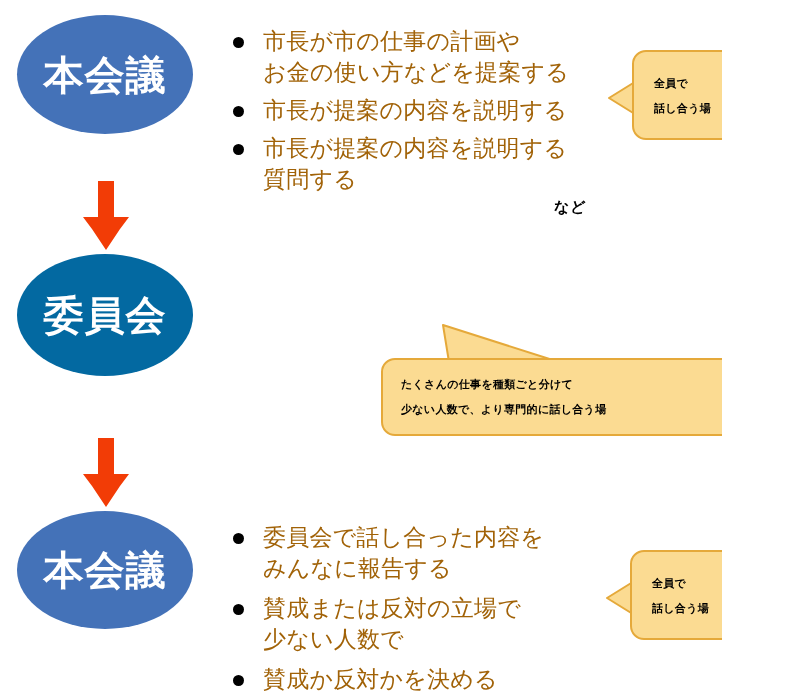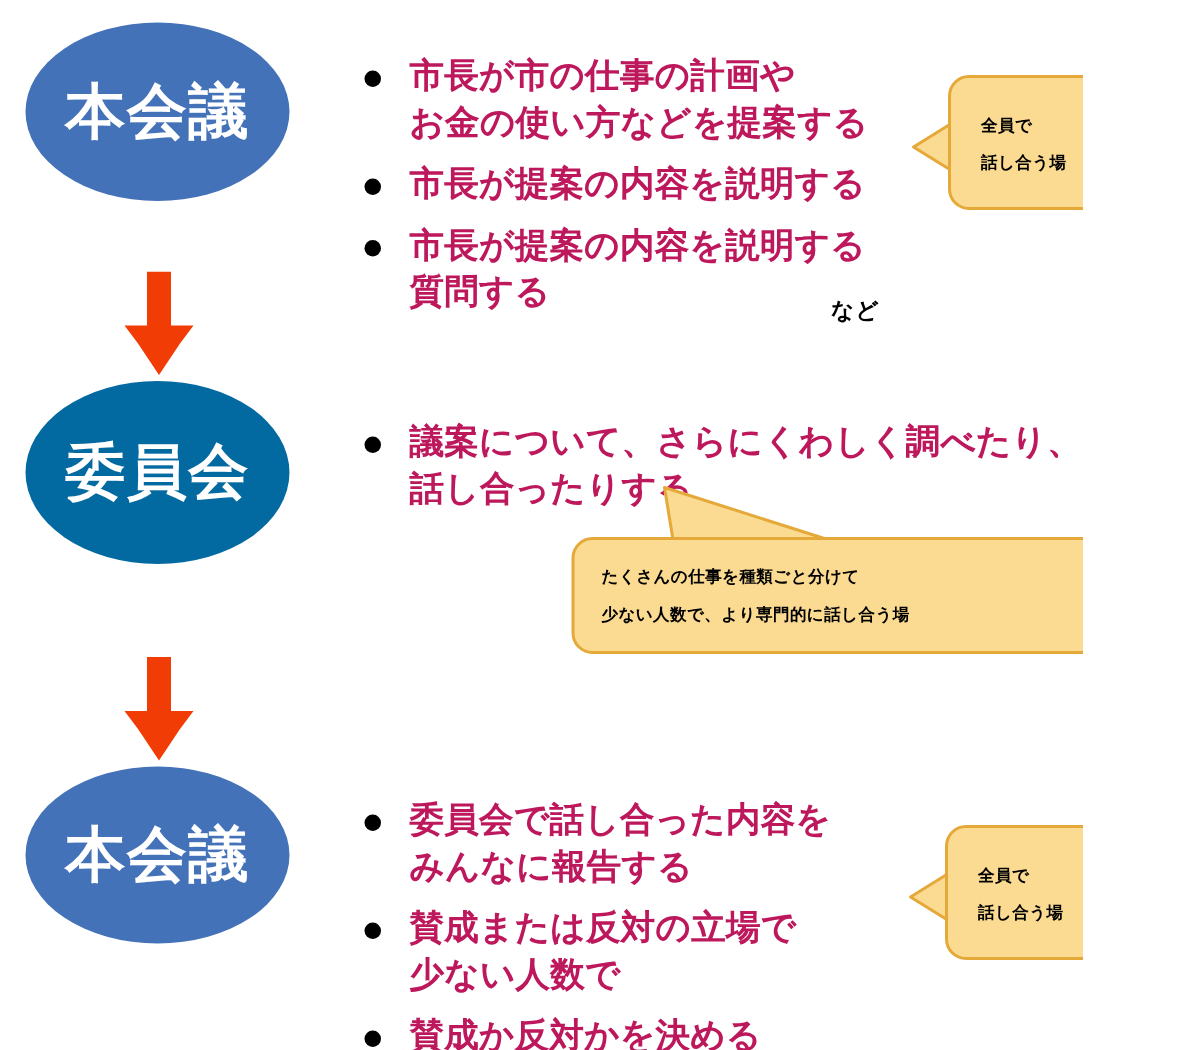--- a/index.html
+++ b/index.html
@@ -51,24 +51,24 @@
   #arrow-2 { top: 438px; }
 
   
   .bullet-block {
     position: absolute;
   }
   .bullet-item {
     position: relative;
     display: block;
     padding-left: 36px;
-    margin: 10px;
-    color: #be185d;
+    margin: 0;
+    color: #a16207;
     font-size: 23px;
-    font-weight: bold;
+    font-weight: normal;
     line-height: 31px;
     letter-spacing: 0.2px;
     white-space: pre-line;
   }
   .bullet-item::before {
     content: "";
     position: absolute;
     left: 6px;
     top: 11px;
     width: 11px;
@@ -170,24 +170,20 @@
   </div>
 
   <svg class="flow-arrow" id="arrow-1" viewBox="0 0 60 72">
     <path d="M22,0 L38,0 L38,36 L53,36 L44,48 L30,69 L16,48 L7,36 L22,36 Z" fill="#F23C06"></path>
   </svg>
 
   <div class="stage-ellipse" id="stage-2" style="background:#0369a1">
     <span class="stage-label">委員会</span>
   </div>
 
-  <div class="bullet-block" id="bullets-2">
-    <p class="bullet-item">議案について、さらにくわしく調べたり、
-話し合ったりする</p>
-  </div>
 
   <div class="callout" id="callout-middle">
     <svg class="callout-tail tail-up" viewBox="0 0 120 40">
       <path d="M8,38 L2,1 L118,38 Z" fill="#FBDB92" stroke="#E5A93A" stroke-width="2" stroke-linejoin="round"></path>
     </svg>
     <div class="callout-body"></div>
     <div class="callout-text">たくさんの仕事を種類ごと分けて
 少ない人数で、より専門的に話し合う場</div>
   </div>
 

